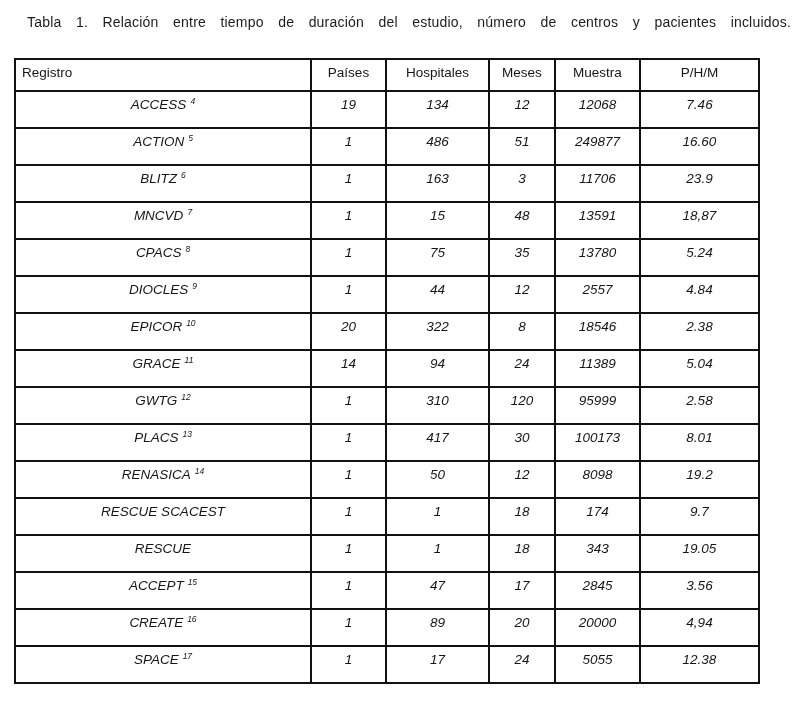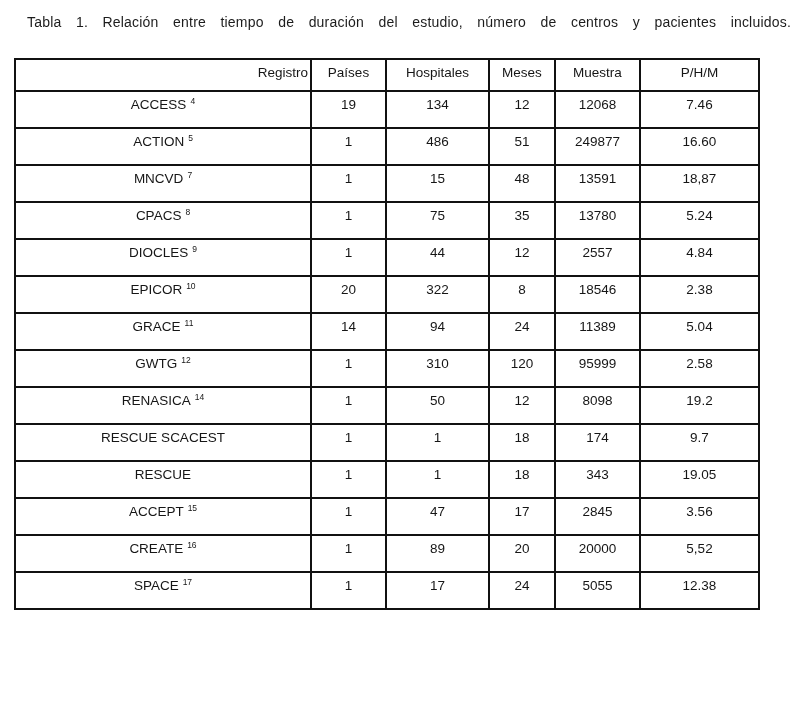--- a/index.html
+++ b/index.html
@@ -44,24 +44,24 @@
   table.registry-table td {
     border: 2px solid #111111;
     vertical-align: top;
     padding: 5px 2px 0 2px;
     line-height: 15px;
     font-weight: normal;
     white-space: nowrap;
     overflow: hidden;
   }
   thead tr { height: 32px; }
-  tbody tr { height: 37px; }
+  tbody tr { height: 37px; font-style: italic; }
   
   thead th { text-align: center; padding-left: 11px; }
-  thead th.col-registro { text-align: right; padding-left: 15px; }
+  thead th.col-registro { text-align: left; padding-left: 6px; }
   
   tbody td { text-align: center; }
   sup.ref {
     font-size: 8.5px;
     line-height: 0;
     vertical-align: super;
     margin-left: 4px;
     letter-spacing: 0;
   }
 </style>
@@ -102,20 +102,28 @@
         </tr>
         <tr>
           <td><span>ACTION</span><sup class="ref">5</sup></td>
           <td>1</td>
           <td>486</td>
           <td>51</td>
           <td>249877</td>
           <td>16.60</td>
         </tr>
         <tr>
+          <td><span>BLITZ</span><sup class="ref">6</sup></td>
+          <td>1</td>
+          <td>163</td>
+          <td>3</td>
+          <td>11706</td>
+          <td>23.9</td>
+        </tr>
+        <tr>
           <td><span>MNCVD</span><sup class="ref">7</sup></td>
           <td>1</td>
           <td>15</td>
           <td>48</td>
           <td>13591</td>
           <td>18,87</td>
         </tr>
         <tr>
           <td><span>CPACS</span><sup class="ref">8</sup></td>
           <td>1</td>
@@ -150,20 +158,28 @@
         </tr>
         <tr>
           <td><span>GWTG</span><sup class="ref">12</sup></td>
           <td>1</td>
           <td>310</td>
           <td>120</td>
           <td>95999</td>
           <td>2.58</td>
         </tr>
         <tr>
+          <td><span>PLACS</span><sup class="ref">13</sup></td>
+          <td>1</td>
+          <td>417</td>
+          <td>30</td>
+          <td>100173</td>
+          <td>8.01</td>
+        </tr>
+        <tr>
           <td><span>RENASICA</span><sup class="ref">14</sup></td>
           <td>1</td>
           <td>50</td>
           <td>12</td>
           <td>8098</td>
           <td>19.2</td>
         </tr>
         <tr>
           <td><span>RESCUE SCACEST</span></td>
           <td>1</td>
@@ -187,21 +203,21 @@
           <td>17</td>
           <td>2845</td>
           <td>3.56</td>
         </tr>
         <tr>
           <td><span>CREATE</span><sup class="ref">16</sup></td>
           <td>1</td>
           <td>89</td>
           <td>20</td>
           <td>20000</td>
-          <td>5,52</td>
+          <td>4,94</td>
         </tr>
         <tr>
           <td><span>SPACE</span><sup class="ref">17</sup></td>
           <td>1</td>
           <td>17</td>
           <td>24</td>
           <td>5055</td>
           <td>12.38</td>
         </tr>
       </tbody>

